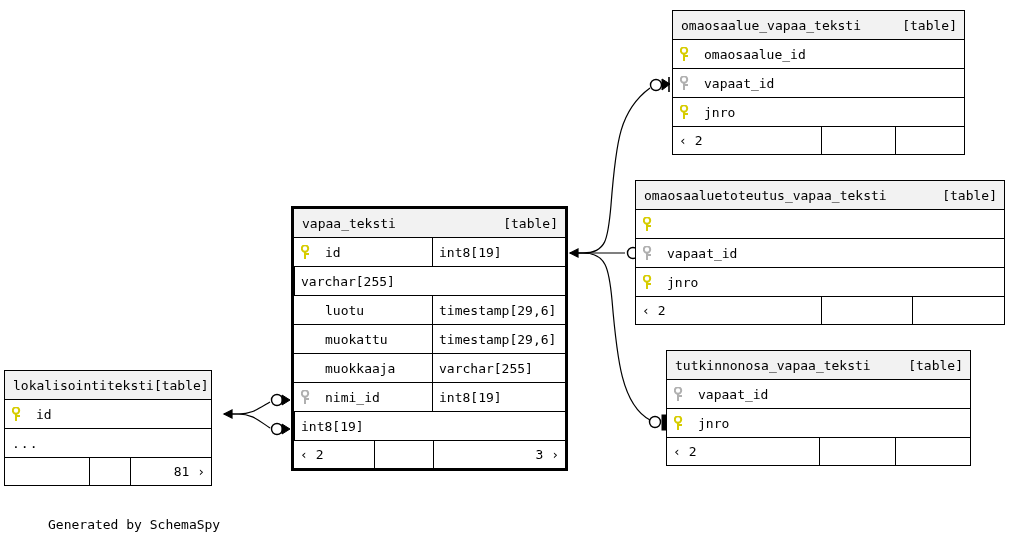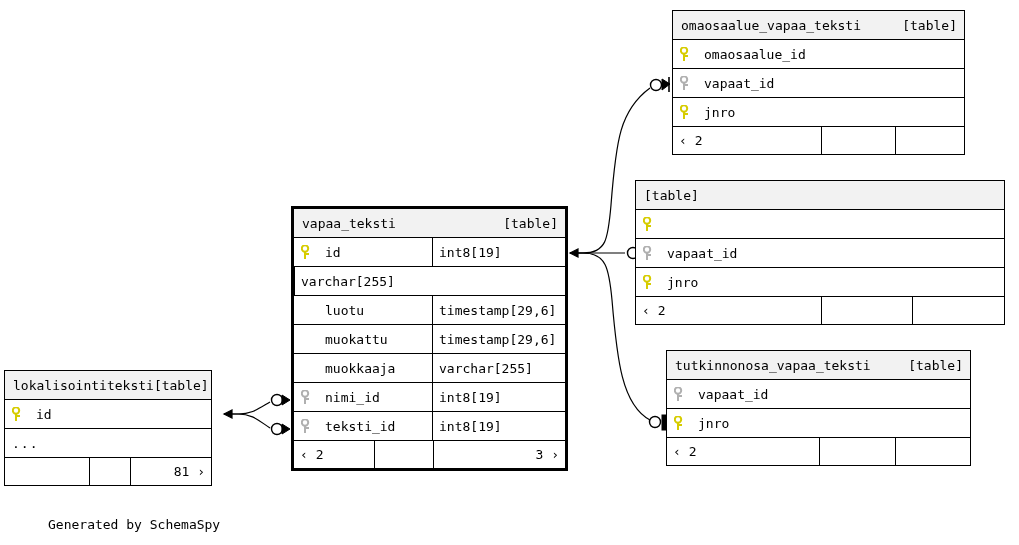--- a/index.html
+++ b/index.html
@@ -210,20 +210,21 @@
     </div>
     <div class="footer-row">
       <span class="footer-cell left-val" style="width:148px;">‹ 2</span>
       <span class="footer-cell mid" style="width:75px;"></span>
       <span class="footer-cell right-val" style="flex:1;"></span>
     </div>
   </div>
 
   <div class="table-box" style="left:635px; top:180px; width:370px;">
     <div class="tbl-header">
+      <span class="tname">omaosaaluetoteutus_vapaa_teksti</span>
       <span class="ttype">[table]</span>
     </div>
     <div class="col-row">
       <span class="col-name">
         <span class="keyslot">
           <svg width="11" height="15" viewBox="0 0 11 15">
               <circle cx="4" cy="3.5" r="3.2" fill="none" stroke="#d6cc00" stroke-width="2"></circle>
               <rect x="3" y="6" width="2" height="8" fill="#d6cc00"></rect>
               <rect x="5" y="8" width="3" height="2" fill="#d6cc00"></rect>
             </svg>
@@ -353,30 +354,20 @@
               <rect x="3" y="6" width="2" height="8" fill="#b0b0b0"></rect>
               <rect x="5" y="8" width="3" height="2" fill="#b0b0b0"></rect>
             </svg>
         </span>
         <span class="col-label">nimi_id</span>
       </span>
       <span class="col-type" style="width:133px;">int8[19]</span>
     </div>
 
     <div class="col-row">
-      <span class="col-name">
-        <span class="keyslot">
-          <svg width="11" height="15" viewBox="0 0 11 15">
-              <circle cx="4" cy="3.5" r="3.2" fill="none" stroke="#b0b0b0" stroke-width="2"></circle>
-              <rect x="3" y="6" width="2" height="8" fill="#b0b0b0"></rect>
-              <rect x="5" y="8" width="3" height="2" fill="#b0b0b0"></rect>
-            </svg>
-        </span>
-        <span class="col-label">teksti_id</span>
-      </span>
       <span class="col-type" style="width:133px;">int8[19]</span>
     </div>
 
     <div class="footer-row">
       <span class="footer-cell left-val" style="width:80px;">‹ 2</span>
       <span class="footer-cell mid" style="width:60px;"></span>
       <span class="footer-cell right-val" style="flex:1;">3 ›</span>
     </div>
   </div>
 

